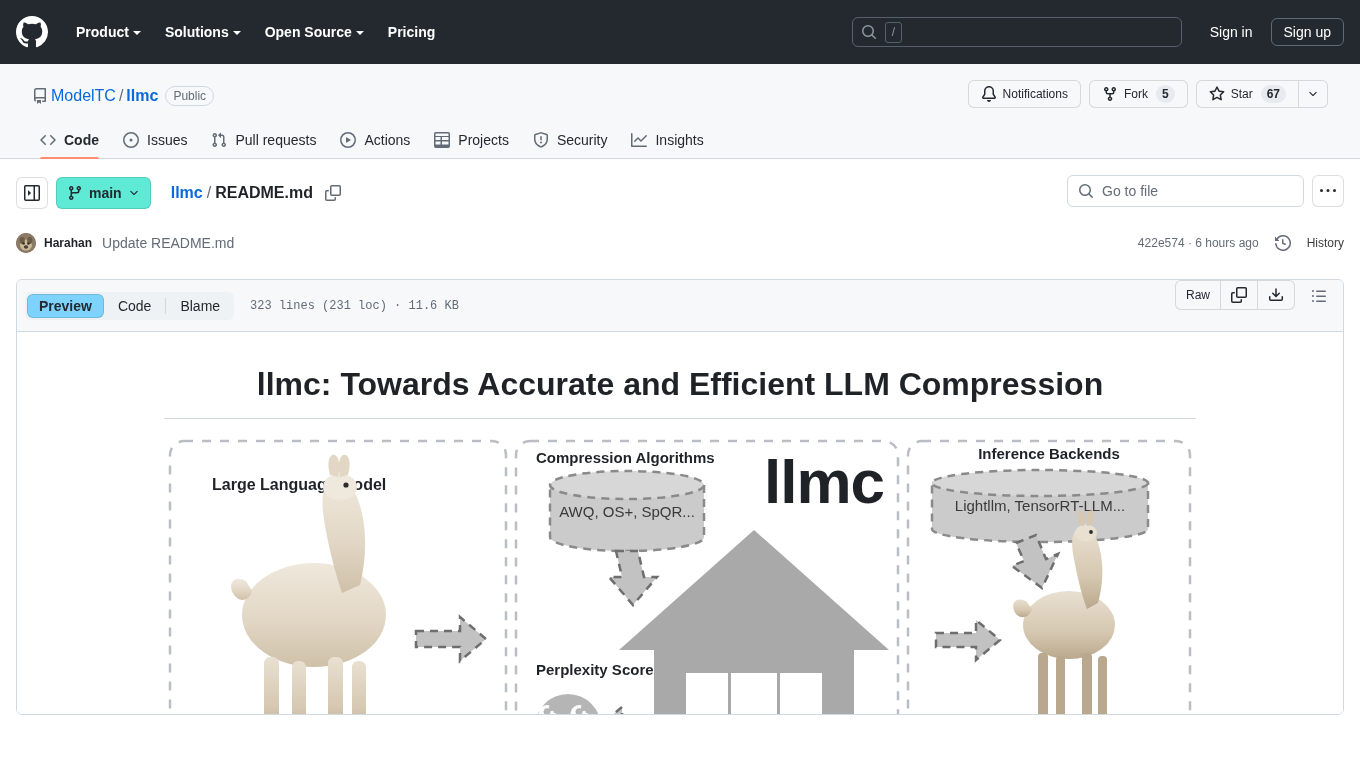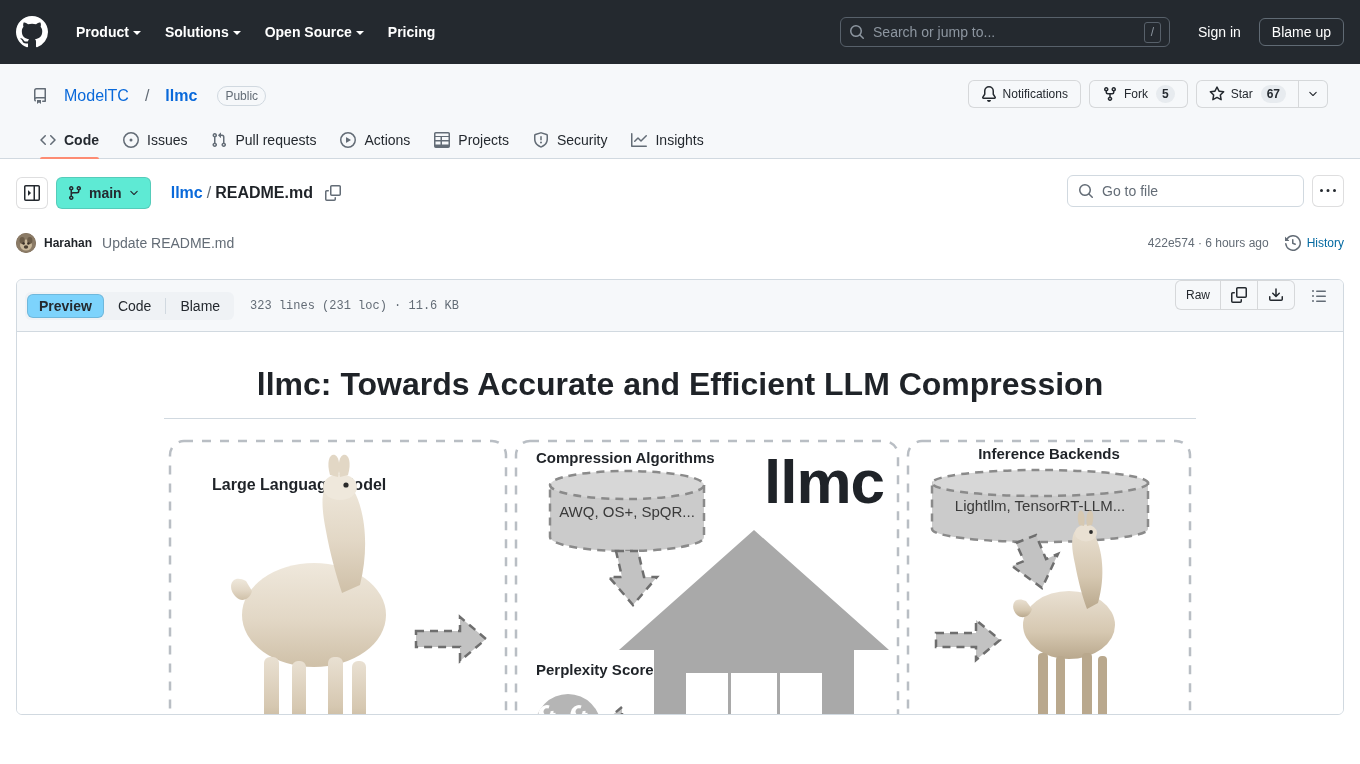--- a/index.html
+++ b/index.html
@@ -61,21 +61,21 @@
     padding: 5px 12px; margin-left: 6px; cursor: pointer; white-space: nowrap;
   }
 
   
   .repohead {
     background: #f6f8fa;
     border-bottom: 1px solid #d1d9e0;
     padding: 16px 32px 0 32px;
     position: relative;
   }
-  .repotitle-row { display: flex; align-items: center; gap: 16px; height: 32px; }
+  .repotitle-row { display: flex; align-items: center; gap: 3px; height: 32px; }
   .repo-icon { width: 16px; height: 16px; fill: #636c76; flex: none; }
   .repo-owner { color: #0969da; font-size: 16px; cursor: pointer; }
   .repo-sep { color: #636c76; font-size: 16px; }
   .repo-name { color: #0969da; font-size: 16px; font-weight: 600; cursor: pointer; }
   .badge-public {
     border: 1px solid #d1d9e0; border-radius: 2em;
     color: #636c76; font-size: 12px; line-height: 18px;
     padding: 0 7px; margin-left: 4px;
   }
 
@@ -166,21 +166,21 @@
     display: flex; align-items: center; justify-content: center;
   }
   .avatar svg { display: block; }
   .commit-author { font-size: 12px; font-weight: 600; color: #1f2328; cursor: pointer; }
   .commit-msg { font-size: 14px; color: #636c76; margin-left: 10px; cursor: pointer; }
   .commit-right {
     position: absolute; right: 0; top: 0; height: 40px;
     display: flex; align-items: center; gap: 16px; margin-left: 36px;
   }
   .commit-hash { font-size: 12px; color: #636c76; }
-  .history { display: flex; align-items: center; gap: 6px; font-size: 12px; font-weight: 500; color: #0369a1; cursor: pointer; }
+  .history { display: flex; align-items: center; gap: 16px; font-size: 12px; font-weight: 500; color: #404040; cursor: pointer; }
   .history svg { fill: #636c76; }
 
   
   .filecard {
     margin: 16px 16px 0 16px;
     border: 1px solid #d1d9e0; border-radius: 6px;
     background: #ffffff; overflow: hidden;
     height: 436px;
   }
   .filecard-head {
@@ -248,25 +248,24 @@
     <div class="nav-item">
       <span>Pricing</span>
     </div>
   </div>
 
   <div class="topnav-right">
     <div class="searchbox">
       <svg width="16" height="16" viewBox="0 0 16 16" style="fill:#8d96a0;flex:none">
         <path d="M10.68 11.74a6 6 0 0 1-7.922-8.982 6 6 0 0 1 8.982 7.922l3.04 3.04a.749.749 0 0 1-.326 1.275.749.749 0 0 1-.734-.215ZM11.5 7a4.499 4.499 0 1 0-8.997 0A4.499 4.499 0 0 0 11.5 7Z"></path>
       </svg>
-      <span class="placeholder" title="Search or jump to...">Search or jump to...</span>
       <span class="slashkey">/</span>
     </div>
     <div class="signin">Sign in</div>
-    <div class="signup">Blame up</div>
+    <div class="signup">Sign up</div>
   </div>
 </div>
 
 <div class="repohead">
   <div class="repotitle-row">
     <svg class="repo-icon" viewBox="0 0 16 16">
       <path d="M2 2.5A2.5 2.5 0 0 1 4.5 0h8.75a.75.75 0 0 1 .75.75v12.5a.75.75 0 0 1-.75.75h-2.5a.75.75 0 0 1 0-1.5h1.75v-2h-8a1 1 0 0 0-.714 1.7.75.75 0 1 1-1.072 1.05A2.495 2.495 0 0 1 2 11.5Zm10.5-1h-8a1 1 0 0 0-1 1v6.708A2.486 2.486 0 0 1 4.5 9h8ZM5 12.25a.25.25 0 0 1 .25-.25h3.5a.25.25 0 0 1 .25.25v3.25a.25.25 0 0 1-.4.2l-1.45-1.087a.249.249 0 0 0-.3 0L5.4 15.7a.25.25 0 0 1-.4-.2Z"></path>
     </svg>
     <span class="repo-owner">ModelTC</span>
     <span class="repo-sep">/</span>

